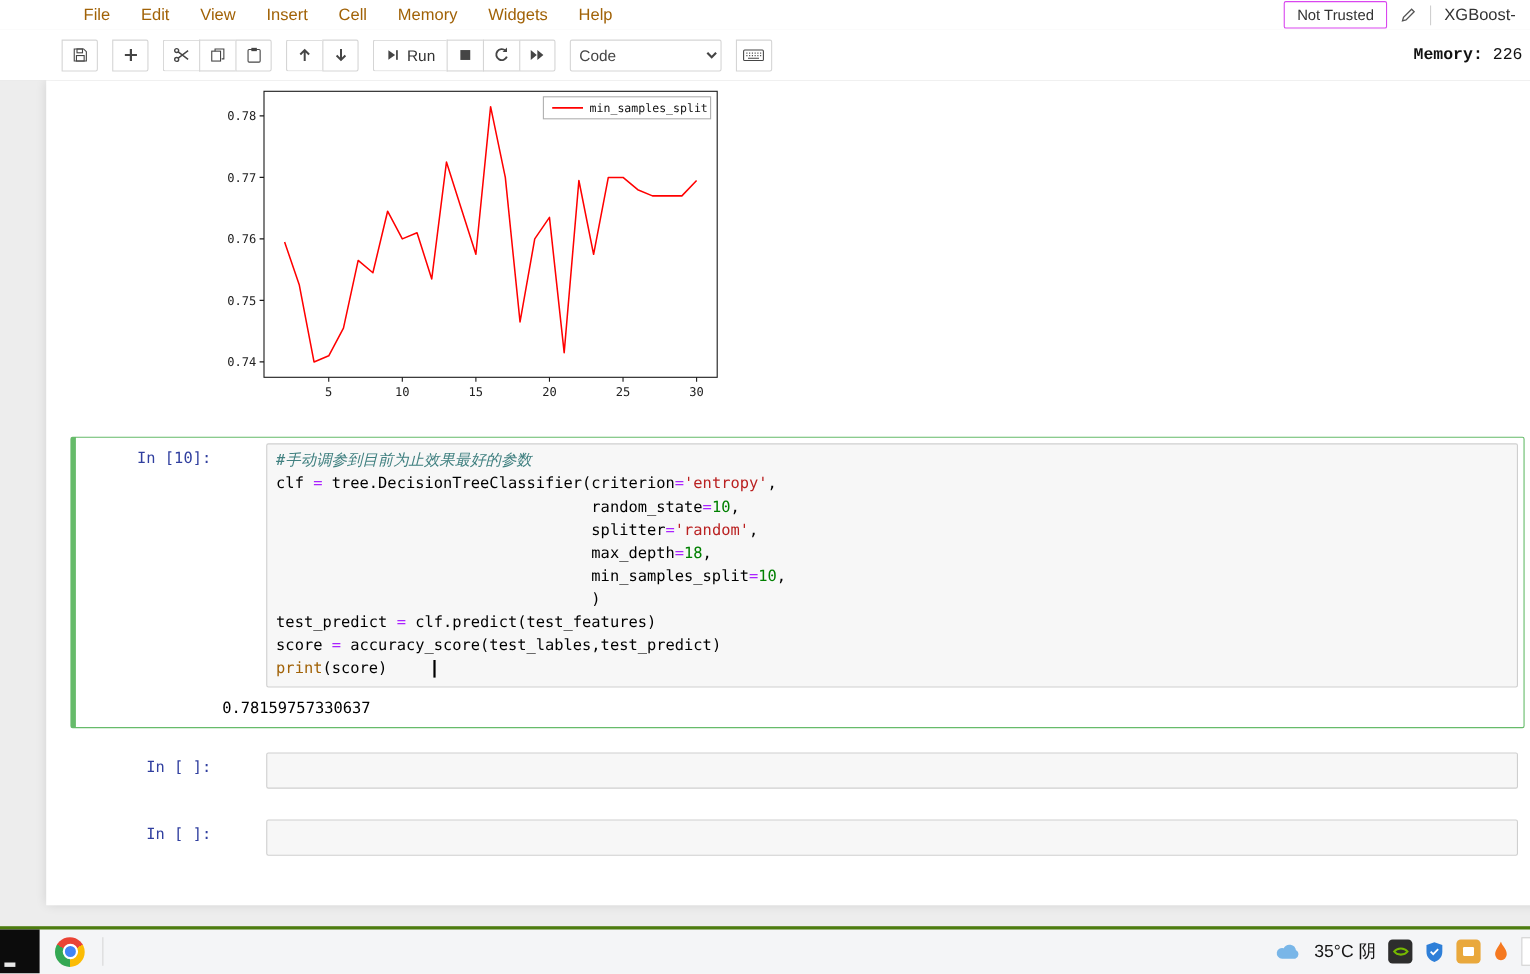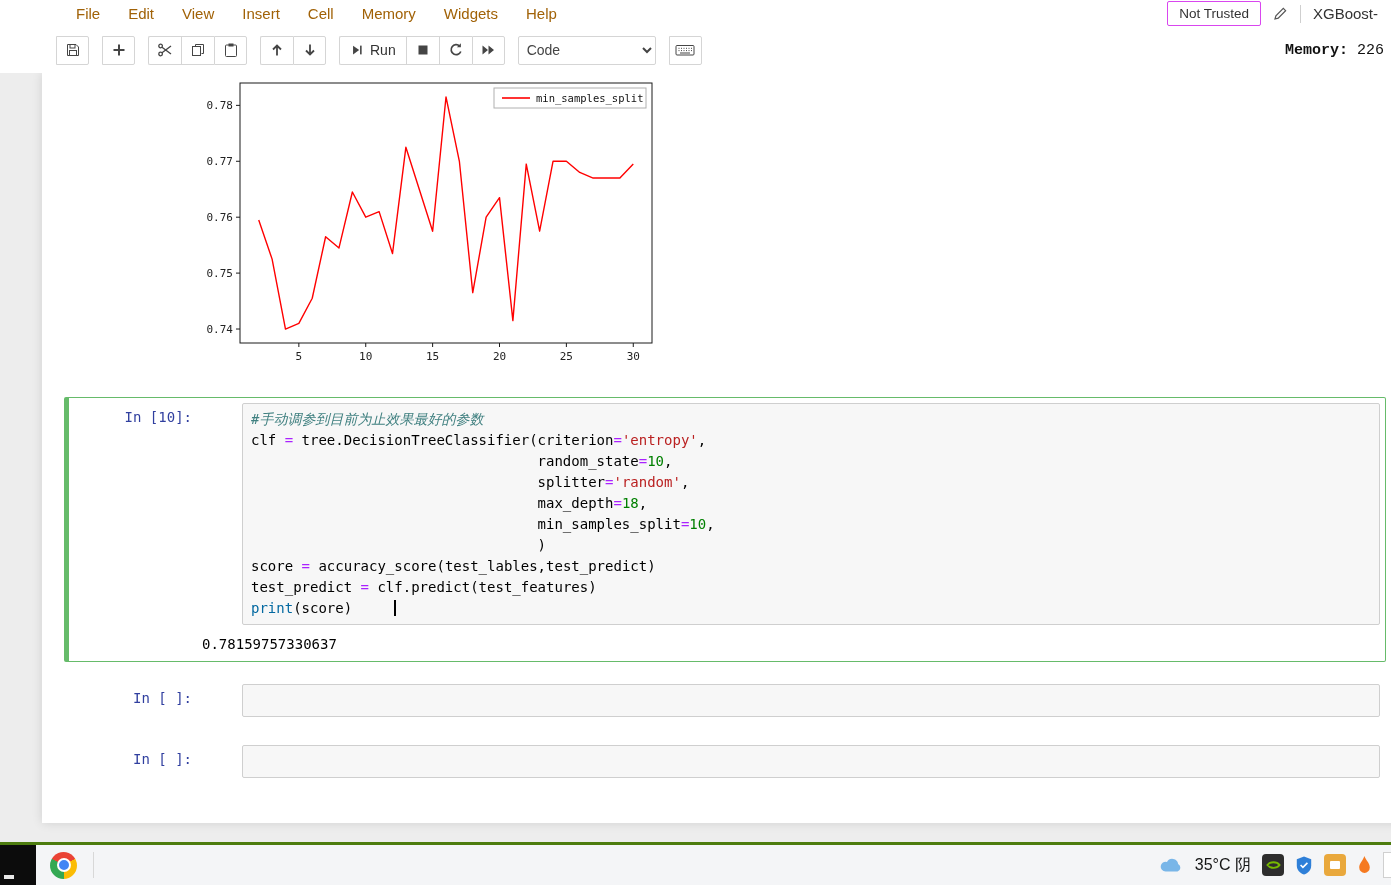--- a/index.html
+++ b/index.html
@@ -39,21 +39,21 @@
   .input-row{display:flex;}
   .prompt{width:118px;flex:none;text-align:right;padding:6px 10px 0 0;font-family:"DejaVu Sans Mono",monospace;font-size:14px;color:#303f9f;white-space:nowrap;}
   .input-box{flex:1;background:#f7f7f7;border:1px solid #cfcfcf;border-radius:2px;padding:5px 8px;min-width:0;margin-left:40px;}
   .input-box.empty{height:21px;}
   .cm-line{font-family:"DejaVu Sans Mono",monospace;font-size:14px;line-height:21px;white-space:pre;color:#000;}
   .tk-p{color:#000000;}
   .tk-op{color:#aa22ff;}
   .tk-num{color:#008000;}
   .tk-str{color:#ba2121;}
   .tk-com{color:#408080;font-style:italic;}
-  .tk-blt{color:#0369a1;}
+  .tk-blt{color:#a16207;}
   .cursor{display:inline-block;width:1.5px;height:16px;background:#000;vertical-align:text-bottom;}
   .output-row{display:flex;padding:9px 0 4px;}
   .output-text{font-family:"DejaVu Sans Mono",monospace;font-size:14px;color:#000;padding-top:2px;}
   
   .taskbar{position:absolute;left:0;bottom:0;right:0;height:40px;background:#f4f5f7;border-top:3px solid #4d7c0f;display:flex;align-items:center;}
   .task-thumb{width:36px;height:40px;background:#0c0c0c;flex:none;position:relative;cursor:pointer;}
   .task-thumb i{position:absolute;left:4px;bottom:6px;width:10px;height:4px;background:#e8e8e8;}
   .task-chrome{margin-left:14px;position:relative;width:27px;height:27px;cursor:pointer;}
   .chrome-outer{width:27px;height:27px;border-radius:50%;background:conic-gradient(from -60deg,#ea4335 0 33.3%,#fbbc05 0 66.6%,#34a853 0 100%);}
   .chrome-inner{position:absolute;left:6.5px;top:6.5px;width:14px;height:14px;background:#4285f4;border:2.5px solid #fff;border-radius:50%;box-sizing:border-box;}
@@ -222,22 +222,22 @@
         <div class="prompt">In [10]:</div>
         <div class="input-box">
           <div>
               <div class="cm-line"><span class="tk-com">#手动调参到目前为止效果最好的参数</span></div>
               <div class="cm-line"><span class="tk-p">clf </span><span class="tk-op">=</span><span class="tk-p"> tree.DecisionTreeClassifier(criterion</span><span class="tk-op">=</span><span class="tk-str">'entropy'</span><span class="tk-p">,</span></div>
               <div class="cm-line"><span class="tk-p">                                  random_state</span><span class="tk-op">=</span><span class="tk-num">10</span><span class="tk-p">,</span></div>
               <div class="cm-line"><span class="tk-p">                                  splitter</span><span class="tk-op">=</span><span class="tk-str">'random'</span><span class="tk-p">,</span></div>
               <div class="cm-line"><span class="tk-p">                                  max_depth</span><span class="tk-op">=</span><span class="tk-num">18</span><span class="tk-p">,</span></div>
               <div class="cm-line"><span class="tk-p">                                  min_samples_split</span><span class="tk-op">=</span><span class="tk-num">10</span><span class="tk-p">,</span></div>
               <div class="cm-line"><span class="tk-p">                                  )</span></div>
+              <div class="cm-line"><span class="tk-p">test_predict </span><span class="tk-op">=</span><span class="tk-p"> clf.predict(test_features)</span></div>
               <div class="cm-line"><span class="tk-p">score </span><span class="tk-op">=</span><span class="tk-p"> accuracy_score(test_lables,test_predict)</span></div>
-              <div class="cm-line"><span class="tk-p">test_predict </span><span class="tk-op">=</span><span class="tk-p"> clf.predict(test_features)</span></div>
               <div class="cm-line"><span class="tk-blt">print</span><span class="tk-p">(score)     </span><span class="cursor"></span></div>
             </div>
         </div>
       </div>
       <div class="output-row">
         <div class="prompt"></div>
         <div class="output-text">0.78159757330637</div>
       </div>
     </div>
 

